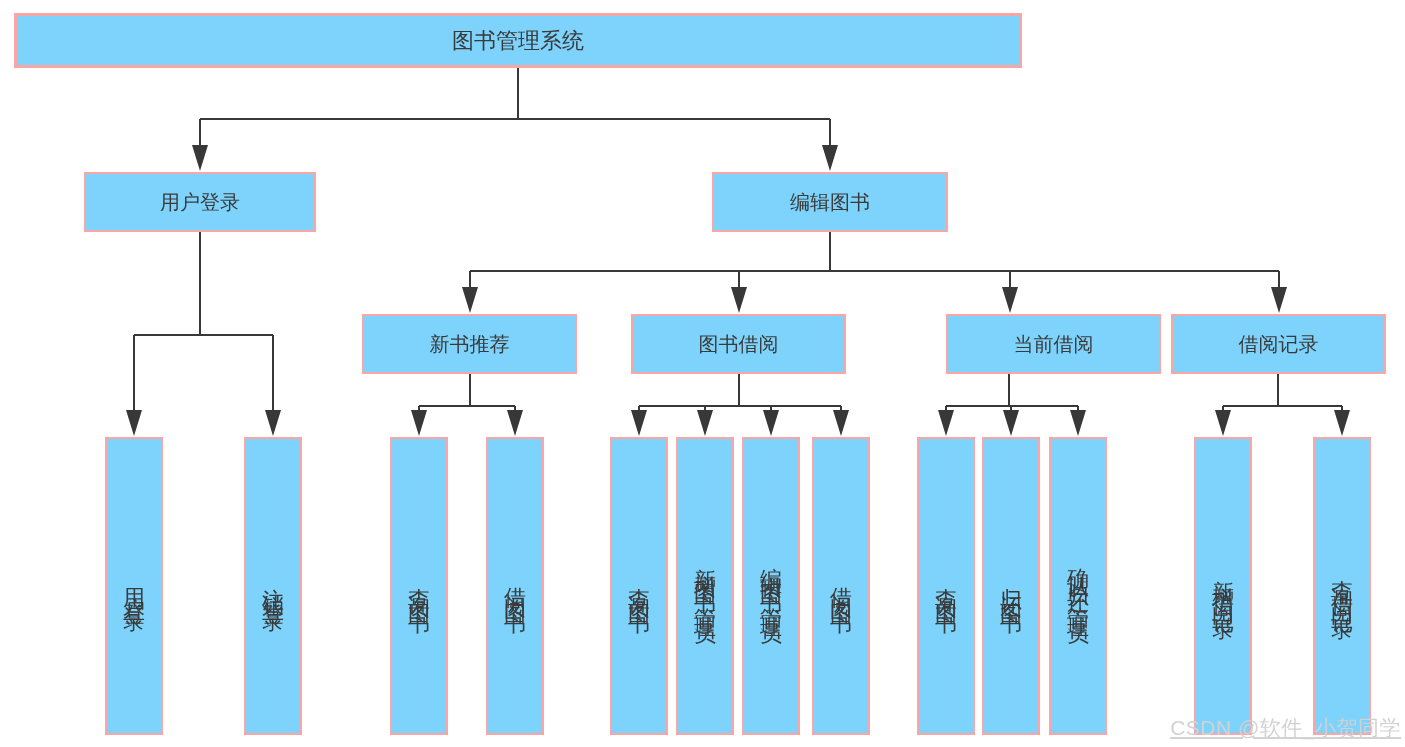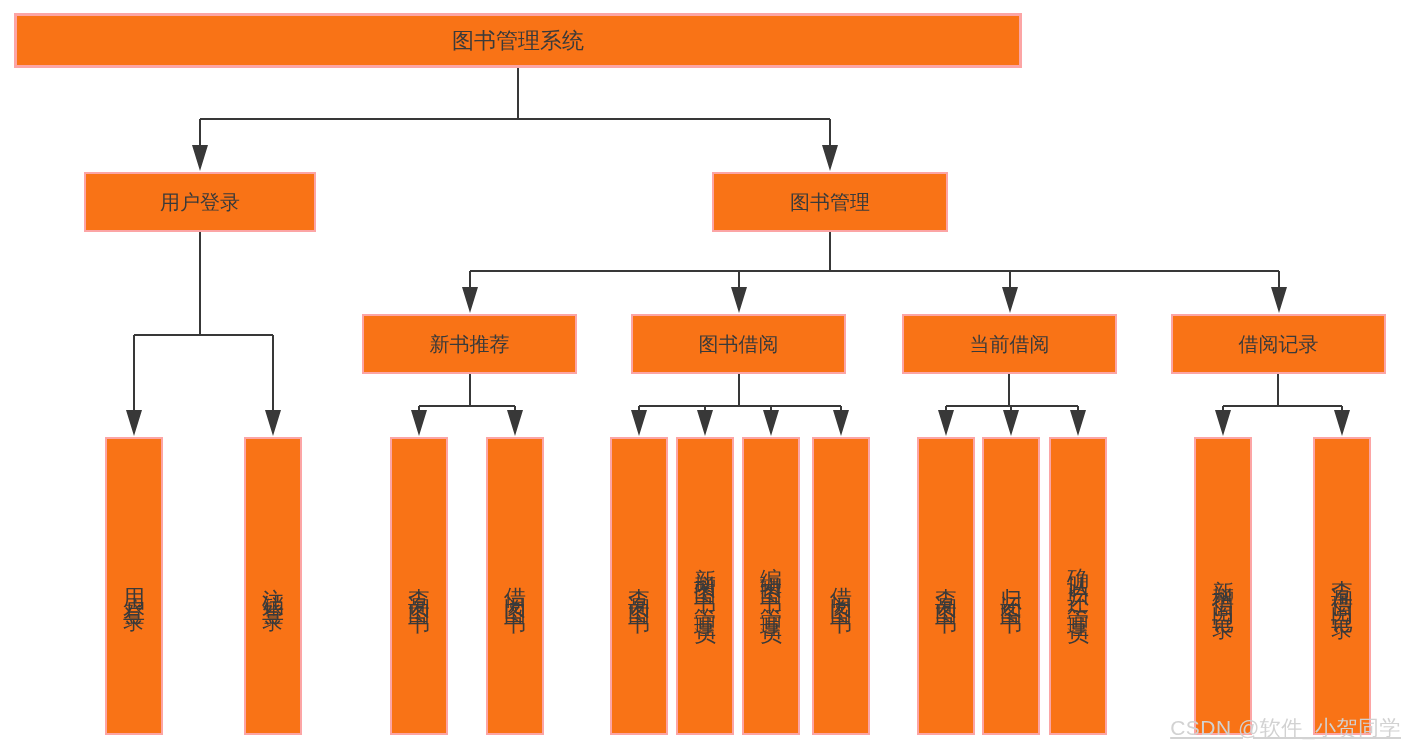--- a/index.html
+++ b/index.html
@@ -8,21 +8,21 @@
     width:1405px;height:747px;
     background:#ffffff;
     font-family:"Liberation Sans","DejaVu Sans",sans-serif;
     overflow:hidden;
   }
   #connectors{
     position:absolute;left:0;top:0;z-index:1;pointer-events:none;
   }
   .box{
     position:absolute;z-index:2;box-sizing:border-box;
-    background:#f97316;border:2px solid #fca5a5;
+    background:#7dd3fc;border:2px solid #fca5a5;
     display:flex;align-items:center;justify-content:center;
     color:#3a3a3a;font-size:20px;white-space:nowrap;
   }
   .root{border-width:3px;font-size:22px;}
   .lvl1,.lvl2{font-size:20px;}
   .leaf{top:437px;width:58px;height:298px;}
   .vtext{
     writing-mode:vertical-rl;
     font-size:22px;letter-spacing:8px;line-height:1;
     color:#3a3a3a;white-space:nowrap;
@@ -55,25 +55,25 @@
       M631 410 H647 L639 436 Z  M697 410 H713 L705 436 Z
       M763 410 H779 L771 436 Z  M833 410 H849 L841 436 Z
       M938 410 H954 L946 436 Z  M1003 410 H1019 L1011 436 Z
       M1070 410 H1086 L1078 436 Z
       M1215 410 H1231 L1223 436 Z  M1334 410 H1350 L1342 436 Z"></path>
   </svg>
 
   <div class="box root" style="left:14px;top:13px;width:1008px;height:55px">图书管理系统</div>
 
   <div class="box lvl1" style="left:84px;top:172px;width:232px;height:60px">用户登录</div>
-  <div class="box lvl1" style="left:712px;top:172px;width:236px;height:60px">图书管理</div>
+  <div class="box lvl1" style="left:712px;top:172px;width:236px;height:60px">编辑图书</div>
 
   <div class="box lvl2" style="left:362px;top:314px;width:215px;height:60px">新书推荐</div>
   <div class="box lvl2" style="left:631px;top:314px;width:215px;height:60px">图书借阅</div>
-  <div class="box lvl2" style="left:902px;top:314px;width:215px;height:60px">当前借阅</div>
+  <div class="box lvl2" style="left:946px;top:314px;width:215px;height:60px">当前借阅</div>
   <div class="box lvl2" style="left:1171px;top:314px;width:215px;height:60px">借阅记录</div>
 
   <div class="box leaf" style="left:105px">
     <span class="vtext">用户登录</span>
   </div>
   <div class="box leaf" style="left:244px">
     <span class="vtext">注销登录</span>
   </div>
 
   <div class="box leaf" style="left:390px">

